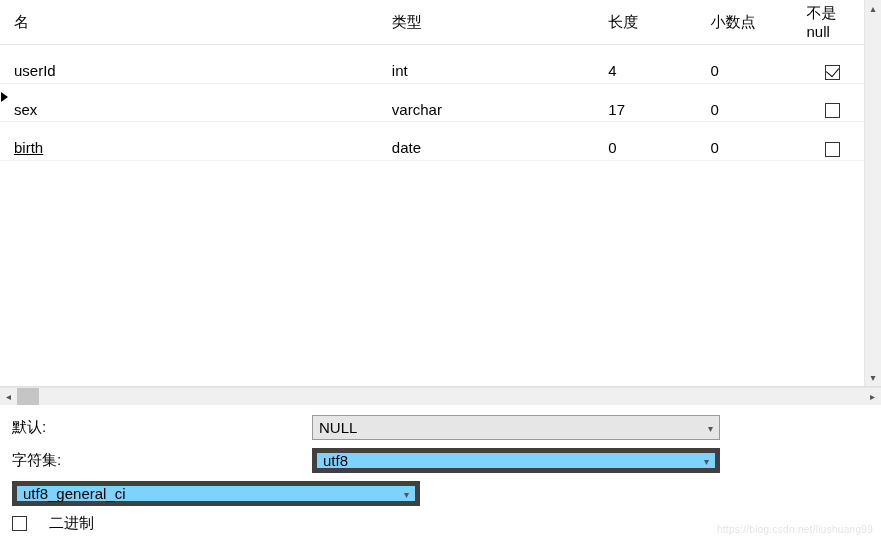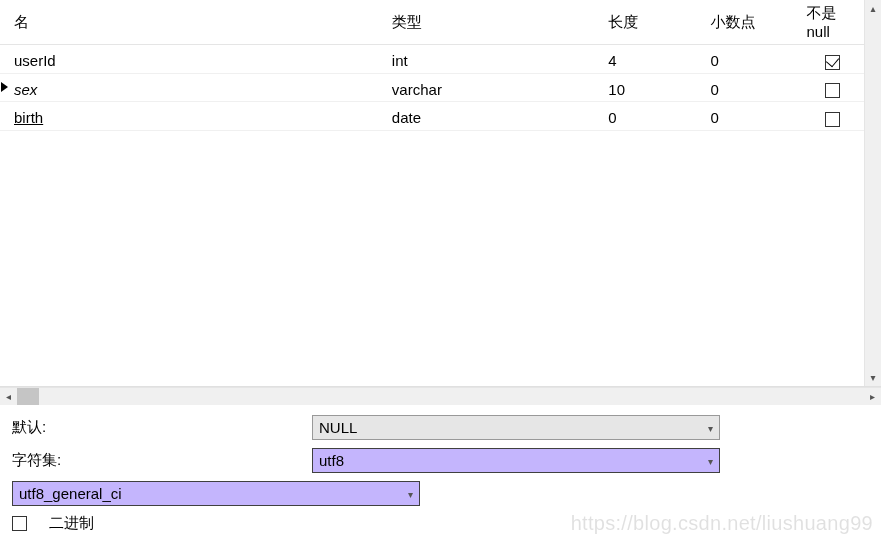--- a/index.html
+++ b/index.html
@@ -37,21 +37,21 @@
   }
   table.fields th {
     text-align: left;
     font-weight: normal;
     padding: 4px 6px 4px 14px;
     border-bottom: 1px solid #e5e5e5;
     background: #fff;
     height: 26px;
   }
   table.fields td {
-    padding: 7px 6px 3px 14px;
+    padding: 17px 6px 3px 14px;
     border-bottom: 1px solid #f0f0f0;
     height: 26px;
     background: #fff;
     margin-left: 28px;
   }
   .col-name   { width: 370px; }
   .col-type   { width: 212px; }
   .col-len    { width: 100px; }
   .col-dec    { width: 94px;  }
   .col-null   { width: 70px; text-align: left; }
@@ -155,23 +155,23 @@
     width: 300px;
     padding-left: 0;
   }
   .prop-field {
     position: relative;
     width: 408px;
   }
   .combo {
     width: 100%;
     height: 25px;
-    border: 1px solid #404040;
+    border: 5px solid #404040;
     padding: 2px 24px 2px 6px;
-    background: #c4b5fd;
+    background: #7dd3fc;
     position: relative;
     display: flex;
     align-items: center;
     cursor: pointer;
   }
   .combo.disabled-look {
     background: #e6e6e6;
     border: 1px solid #999;
   }
   .combo .chev {
@@ -193,21 +193,21 @@
     display: flex;
     align-items: center;
     gap: 22px;
     margin-top: 2px;
   }
   .watermark {
     position: absolute;
     right: 8px;
     bottom: 6px;
     color: rgba(0,0,0,0.12);
-    font-size: 20px;
+    font-size: 10px;
     letter-spacing: 0.3px;
     pointer-events: none;
   }
   .empty-area {
     flex: 1;
     background: #fff;
   }
   .table-and-empty {
     display: flex;
     flex-direction: column;
@@ -240,23 +240,23 @@
           </thead>
           <tbody id="rows-body" class="rows-wrap">
               <tr>
                 <td style="position: relative;"><span>userId</span></td>
                 <td>int</td>
                 <td>4</td>
                 <td>0</td>
                 <td class="col-null-cell"><span class="checkbox checked"></span></td>
               </tr>
               <tr>
-                <td style="position: relative; font-style: italic;"><span class="tri" style="top: 8px;"></span><span>sex</span></td>
+                <td style="position: relative;"><span class="tri" style="top: 8px;"></span><span>sex</span></td>
                 <td>varchar</td>
-                <td>10</td>
+                <td>17</td>
                 <td>0</td>
                 <td class="col-null-cell"><span class="checkbox"></span></td>
               </tr>
               <tr>
                 <td style="position: relative; text-decoration: underline;"><span>birth</span></td>
                 <td>date</td>
                 <td>0</td>
                 <td>0</td>
                 <td class="col-null-cell"><span class="checkbox"></span></td>
               </tr>

